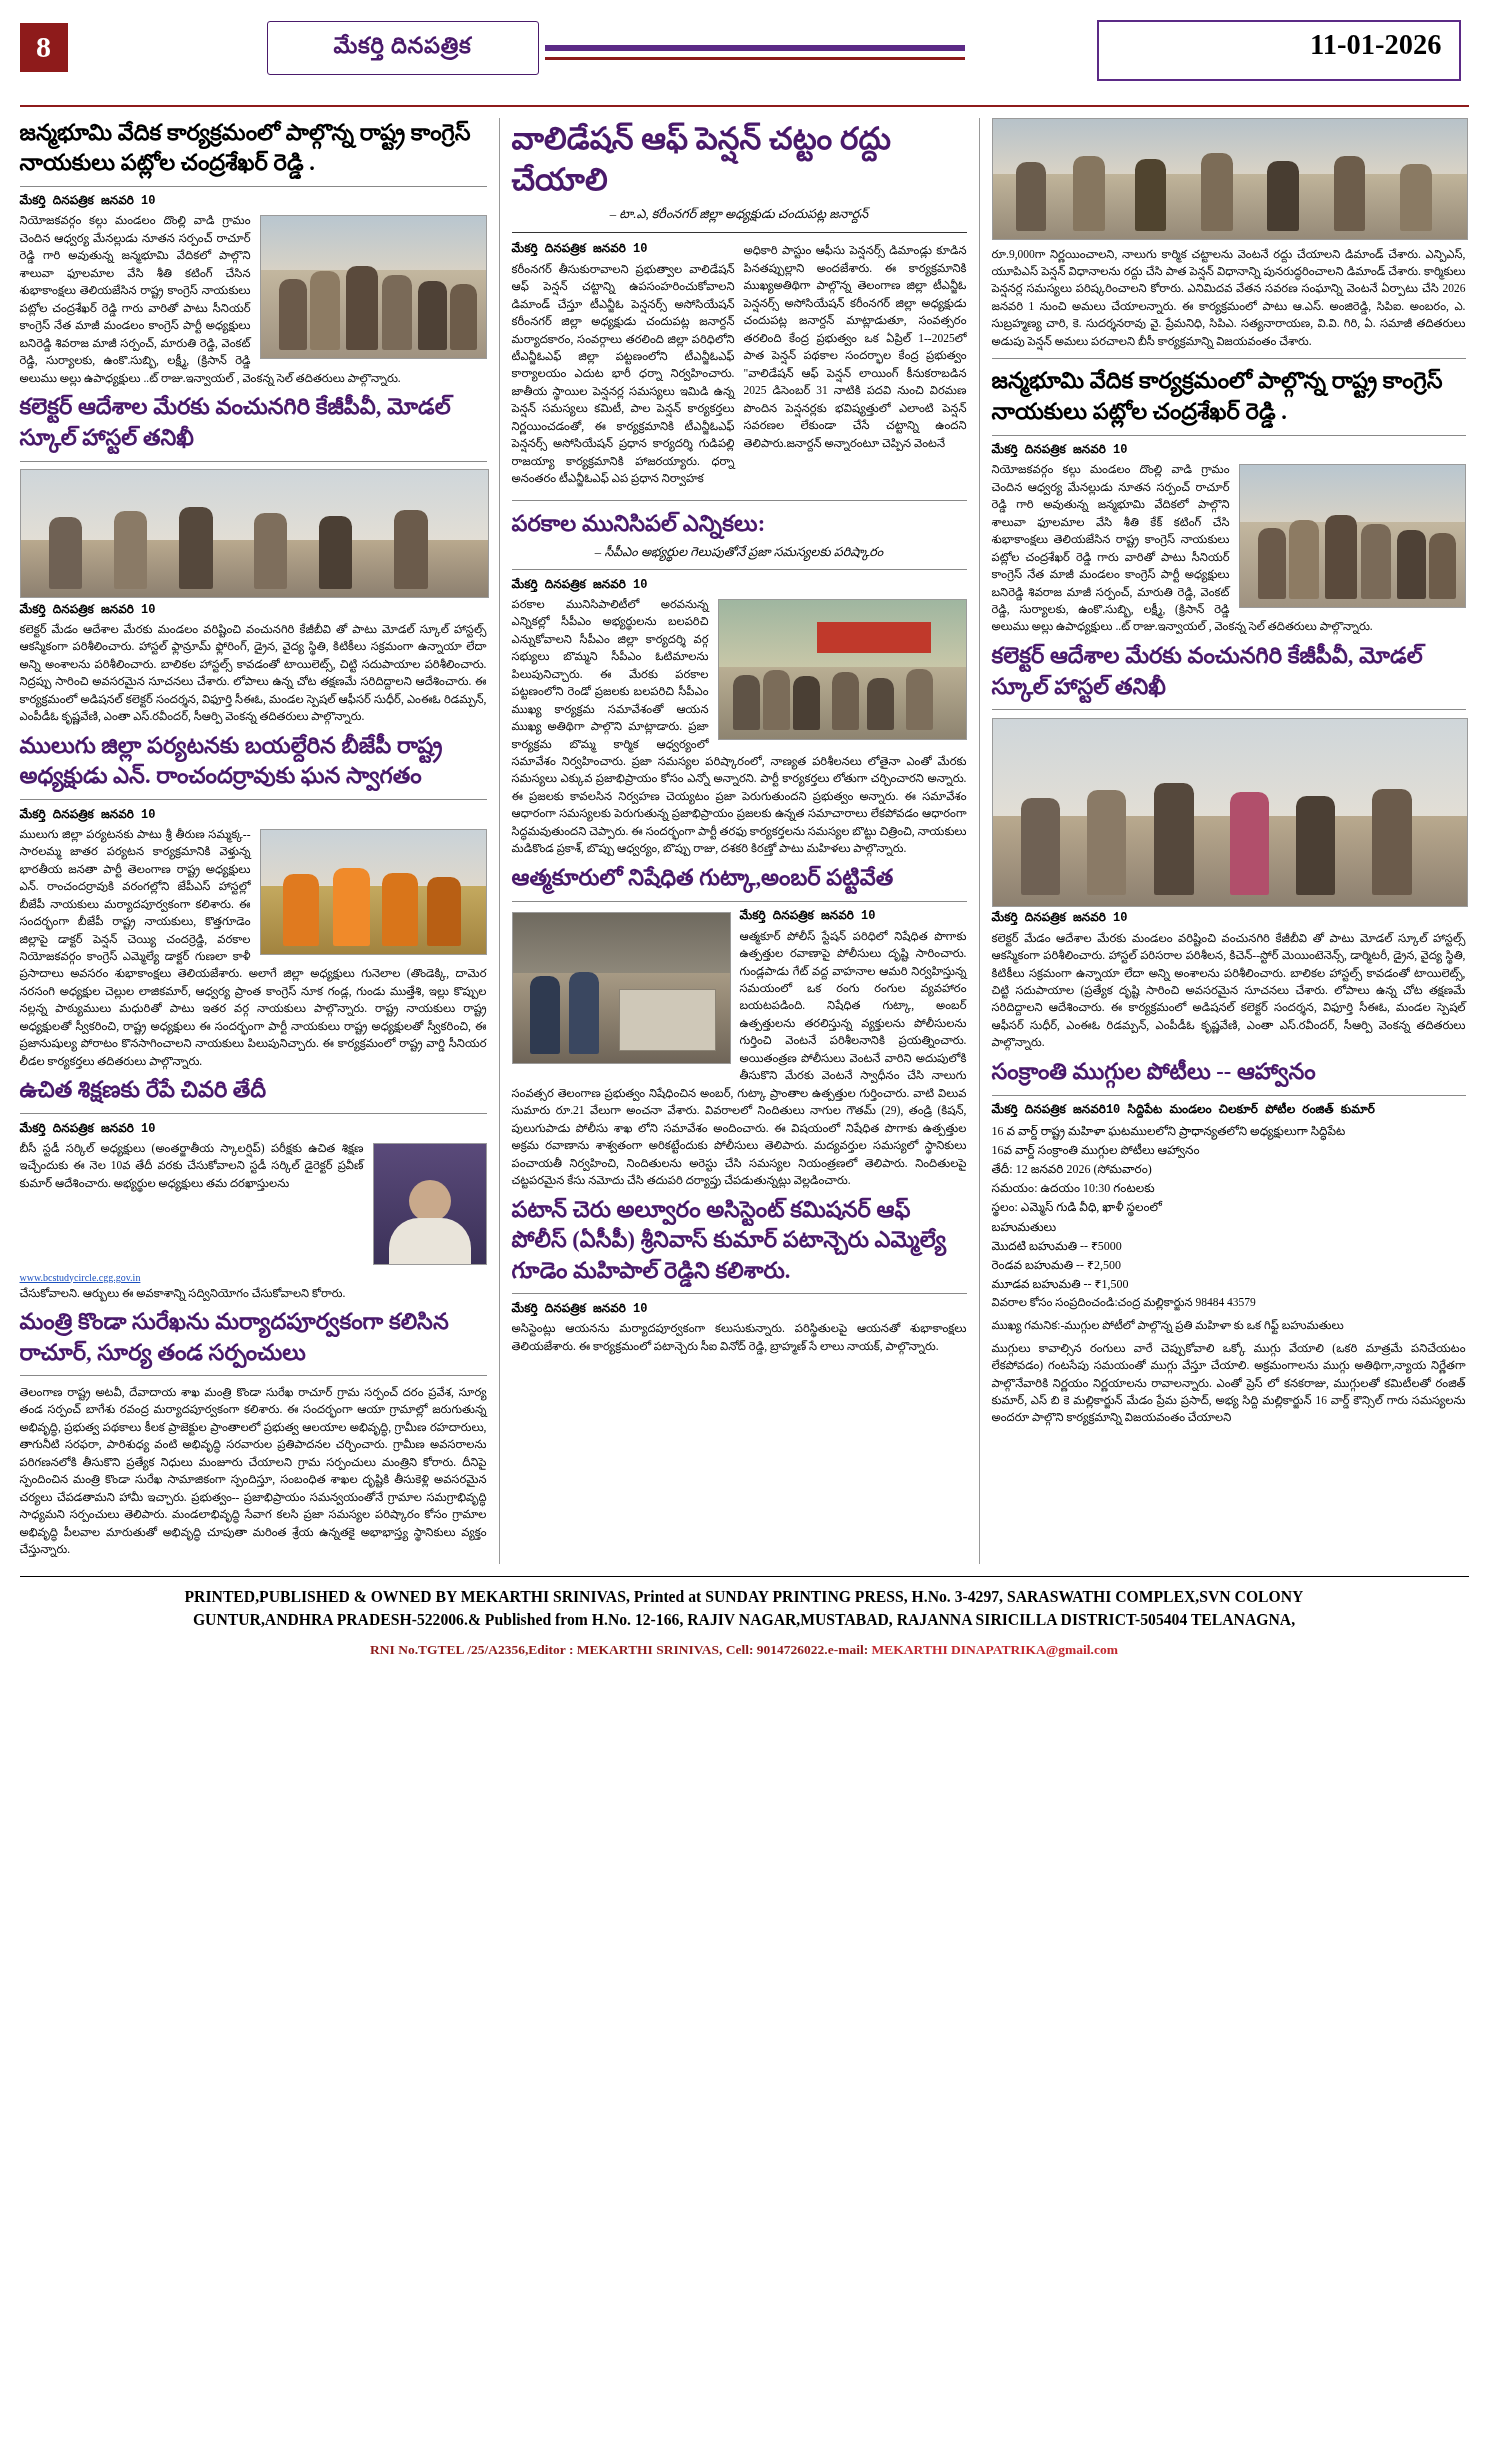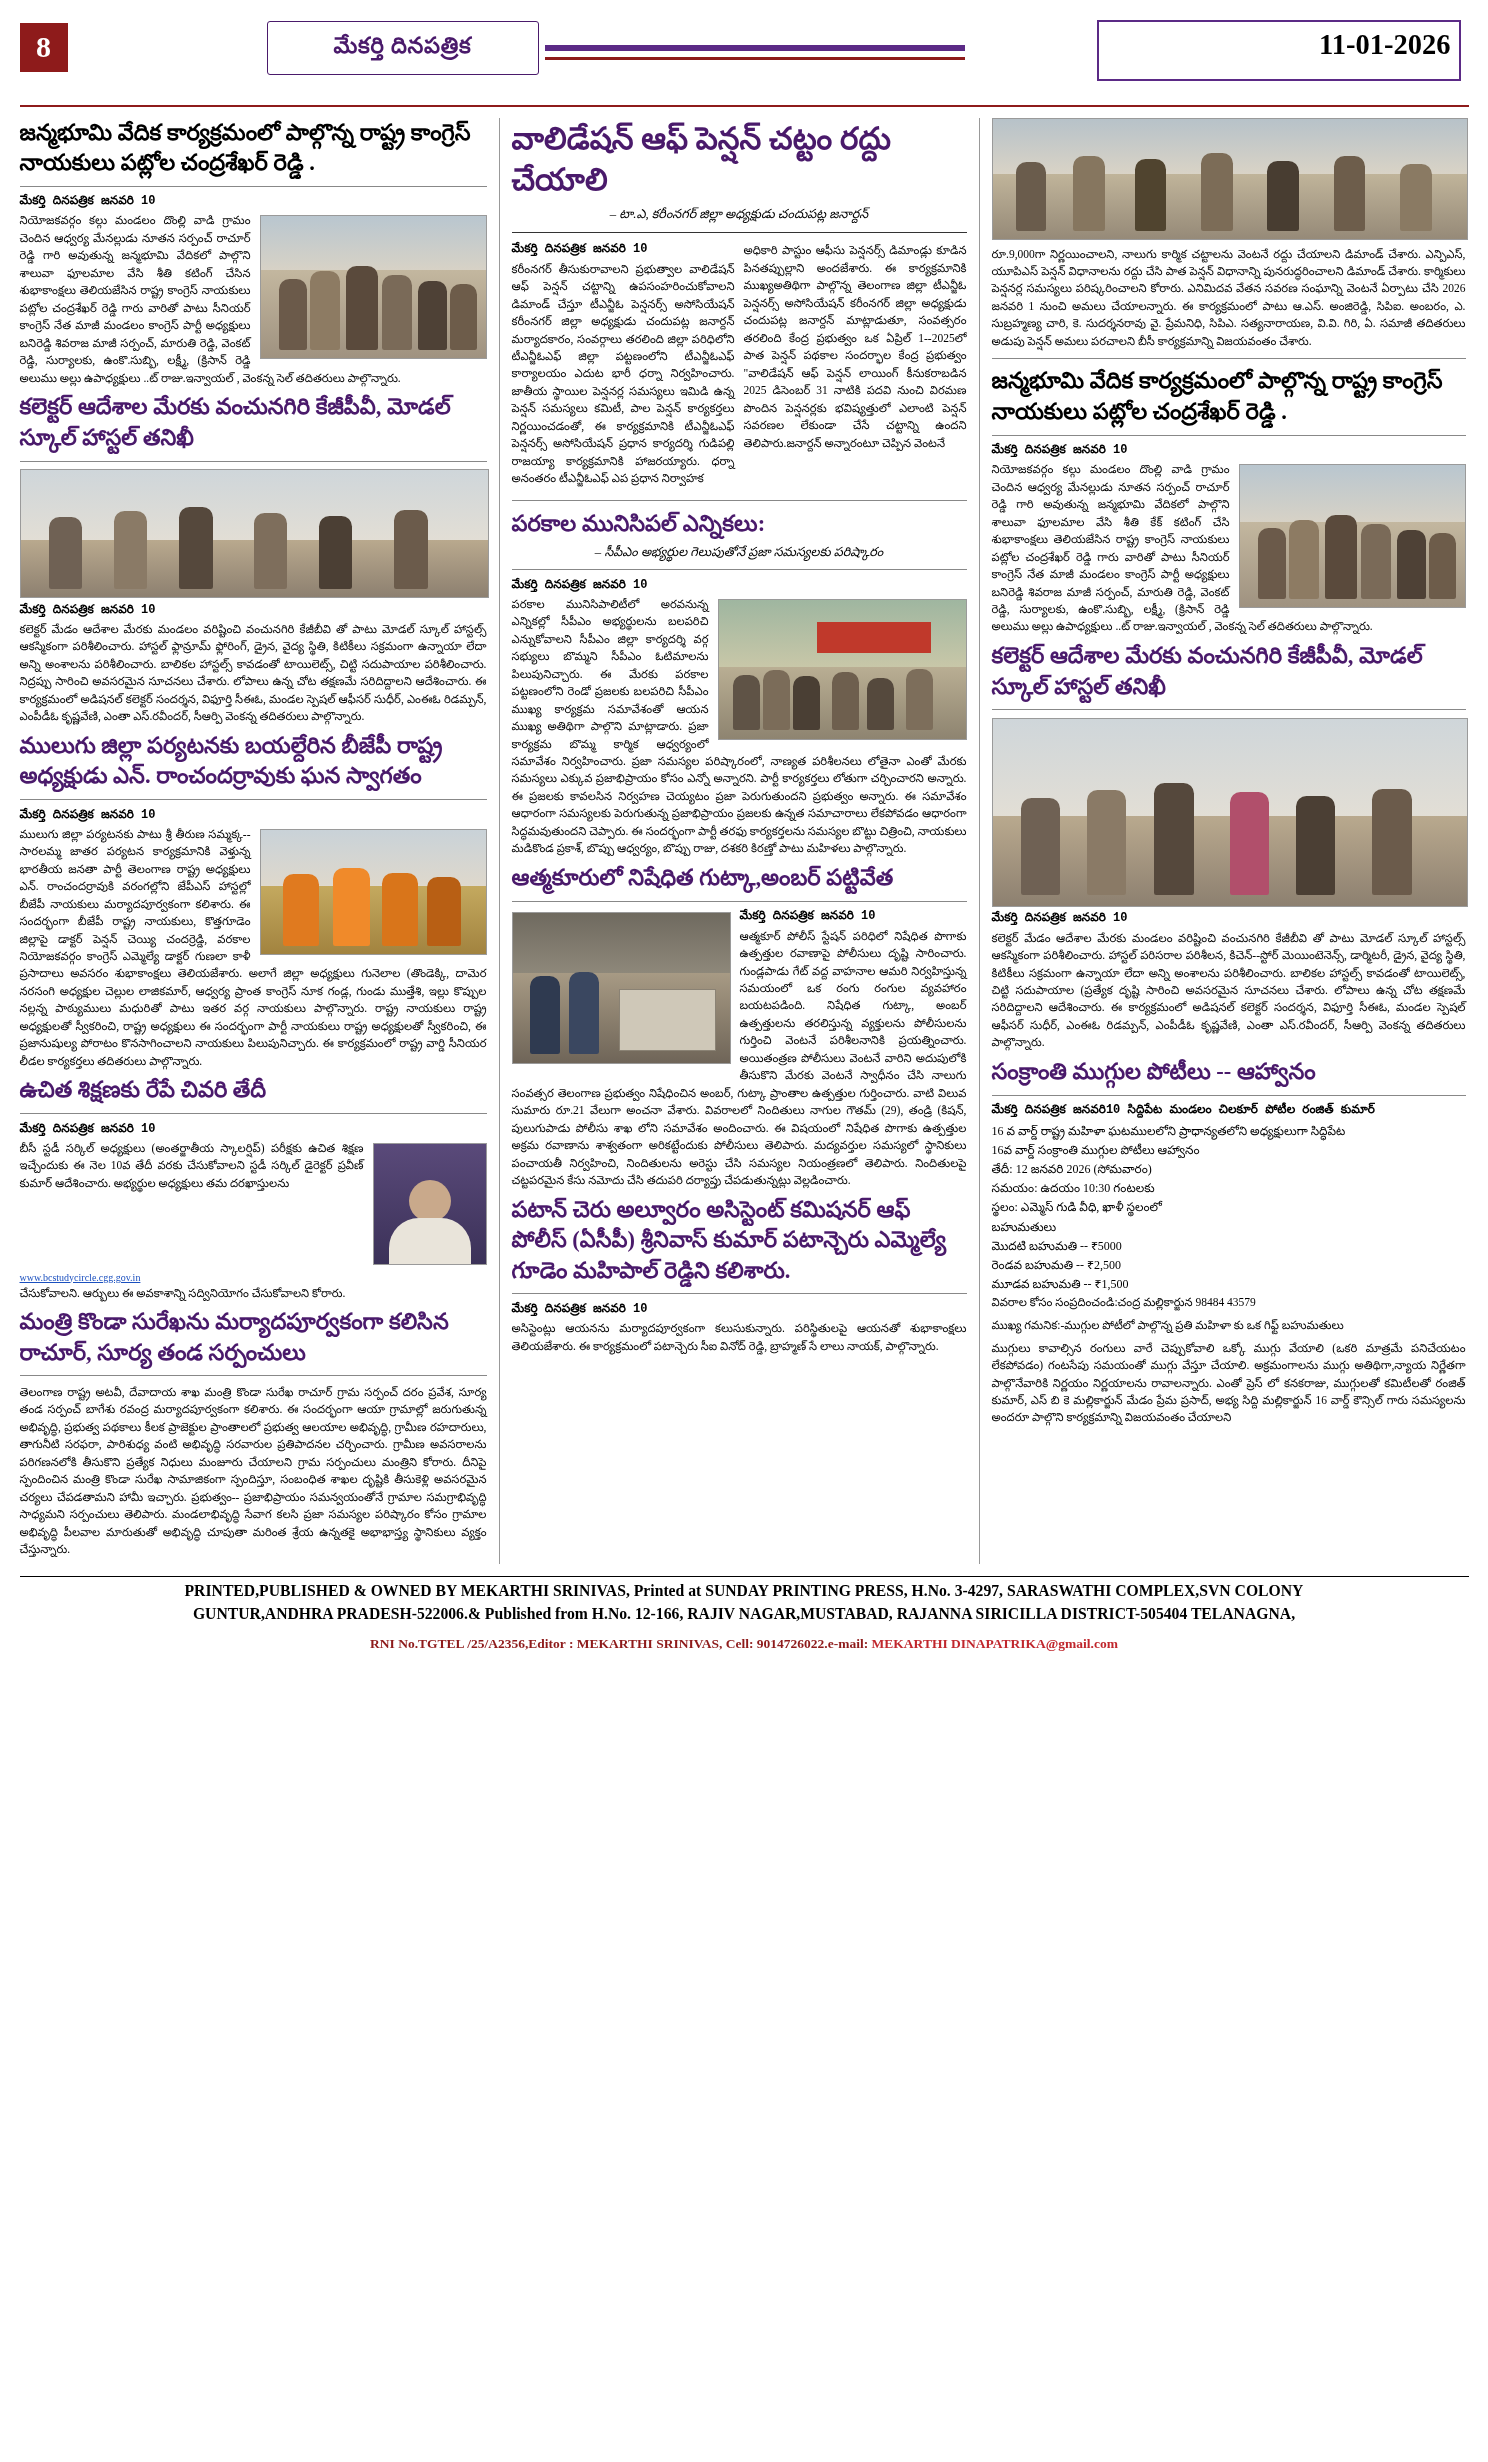--- a/index.html
+++ b/index.html
@@ -9,21 +9,21 @@
   
   .masthead{position:relative;height:90px;margin:15px 19.5px 0 19.5px;border-bottom:2.2px solid #8e1b1b;}
   .pageno{position:absolute;left:0;top:7.5px;width:48px;height:49px;background:#8e1b1b;color:#fff;
           font-size:30px;font-weight:bold;display:flex;align-items:center;justify-content:center;
           font-family:"Liberation Serif",serif;}
   .masthead-logo{position:absolute;left:247px;top:6px;width:270px;height:52px;border:1.5px solid #4a1a6b;
           border-radius:3px;display:flex;align-items:center;justify-content:center;background:#fff;}
   .masthead-logo span{font-size:22.5px;font-weight:bold;color:#4a1a6b;letter-spacing:0.7px;}
   .mast-rule{position:absolute;left:525px;top:30px;width:420px;height:6px;background:#5b2a86;}
   .mast-rule2{position:absolute;left:525px;top:42px;width:420px;height:3px;background:#8e1b1b;}
-  .mast-date{position:absolute;right:18px;top:13.5px;font-size:28.5px;font-weight:bold;
+  .mast-date{position:absolute;right:27px;top:13.5px;font-size:28.5px;font-weight:bold;
              font-family:"Liberation Serif",serif;}
   .mast-date-box{position:absolute;right:7.5px;top:4.5px;width:360px;height:57px;border:2.2px solid #5b2a86;}
 
   
   .cols{display:flex;gap:0;margin:10.5px 19.5px 0 19.5px;}
   .col{box-sizing:border-box;}
   .c1{width:480px;padding-right:12px;border-right:0.7px solid #999;}
   .c2{width:480px;padding:0 12px;border-right:0.7px solid #999;}
   .c3{width:486px;padding-left:12px;}
 
@@ -43,21 +43,21 @@
   .photo .f1,.photo .f2,.photo .f3,.photo .f4,.photo .f5,.photo .f6{position:absolute;bottom:6%;
         background:#6b5a4a;border-radius:10.5px 10.5px 2.2px 2.2px;}
 
   .wrapL{float:left;margin:3px 9px 4.5px 0;}
   .wrapR{float:right;margin:3px 0 4.5px 9px;}
   .clear{clear:both;}
 
   .link{color:#1a4fbf;text-decoration:underline;font-size:10px;word-break:break-all;margin-top:40px;}
 
   
-  .footer{margin:12px 19.5px 7.5px 19.5px;border-top:1.5px solid #000;padding-top:3px;text-align:center;}
+  .footer{margin:12px 19.5px 7.5px 19.5px;border-top:1.5px solid #000;padding-top:9px;text-align:center;}
   .footer .l1{font-size:15.7px;font-weight:bold;font-family:"Liberation Serif",serif;line-height:1.45;}
   .footer .l2{font-size:13.5px;font-weight:bold;color:#8e1b1b;margin-top:11px;}
   .footer .mail{color:#c0272d;}
   .kv{font-size:12px;line-height:1.6;}
 </style>
 </head>
 <body>
 
 <div class="page">
 

